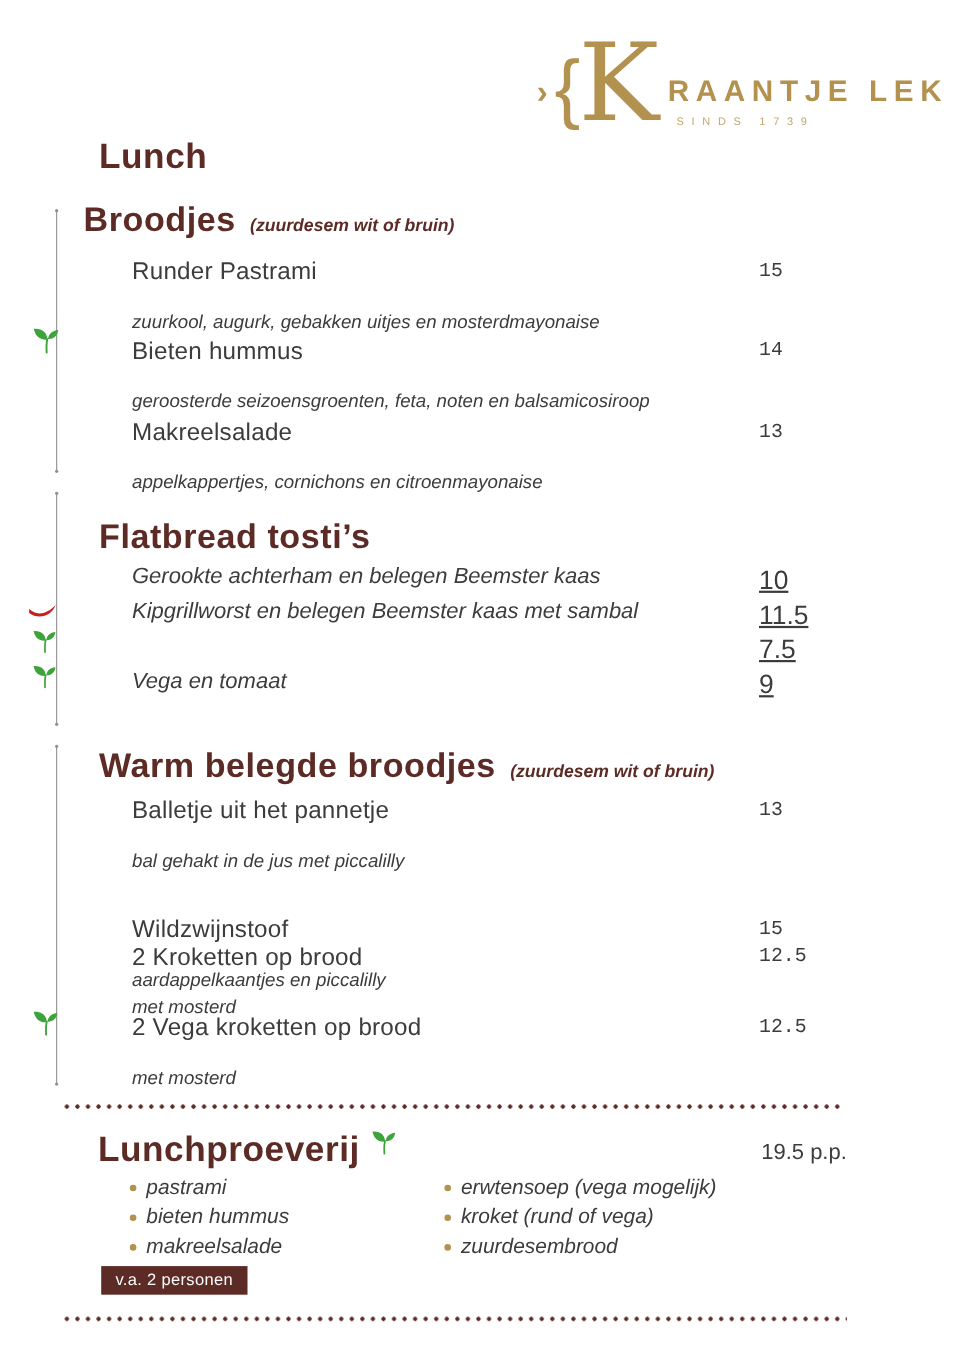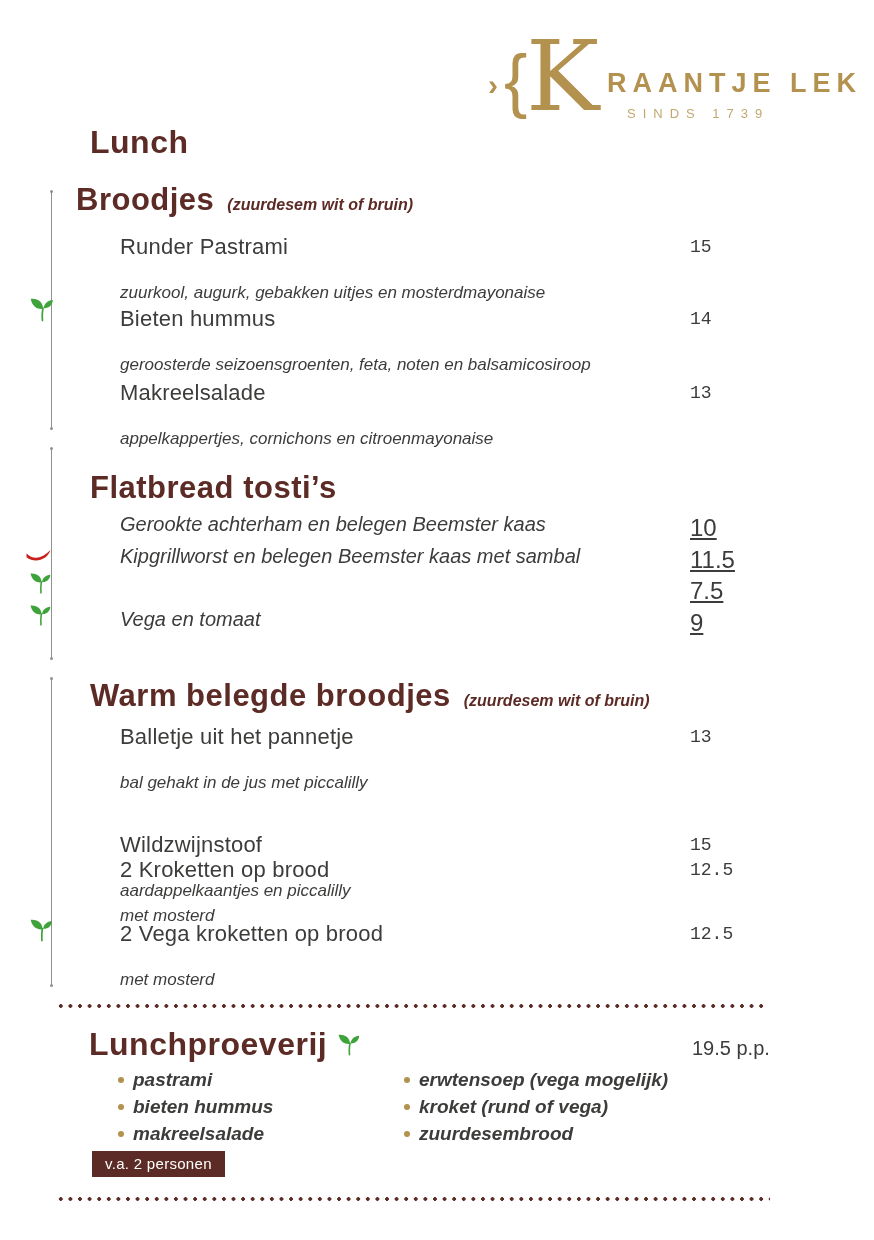--- a/index.html
+++ b/index.html
@@ -16,21 +16,21 @@
   .page{
     position:relative;width:874px;height:1240px;background:#ffffff;
     font-family:"Liberation Sans",sans-serif;color:var(--ink);overflow:hidden;
   }
   
   .logo{position:absolute;left:488px;top:30px;width:340px;height:110px;color:var(--gold);}
   .logo-flourish{position:absolute;left:0;top:38px;font-size:30px;font-weight:bold;color:var(--gold);}
   .logo-brace{position:absolute;left:16px;top:2px;font-size:70px;line-height:96px;font-weight:200;color:var(--gold);}
   .logo-k{position:absolute;left:38px;top:-6px;font-family:"DejaVu Serif",serif;font-size:98px;line-height:104px;color:var(--gold);}
   .logo-name{position:absolute;left:119px;top:38px;font-size:27px;font-weight:bold;letter-spacing:6px;color:var(--gold);white-space:nowrap;}
-  .logo-tagline{position:absolute;left:139px;top:76px;font-size:13px;letter-spacing:7px;color:var(--gold-light);white-space:nowrap;}
+  .logo-tagline{position:absolute;left:127px;top:76px;font-size:10px;letter-spacing:7px;color:var(--gold-light);white-space:nowrap;}
   
   .page-title{position:absolute;left:90px;top:124px;font-size:32px;font-weight:bold;color:var(--maroon);letter-spacing:.5px;}
   .heading-row{position:absolute;display:flex;align-items:baseline;gap:13px;white-space:nowrap;}
   .h2{font-size:31px;font-weight:bold;color:var(--maroon);letter-spacing:.5px;}
   .h2-sub{font-size:16px;font-style:italic;font-weight:bold;color:var(--maroon);}
   
   .vrule{position:absolute;left:51px;width:1px;background:var(--rule);}
   .vrule::before,.vrule::after{content:'';position:absolute;left:-1px;width:3px;height:3px;border-radius:50%;background:var(--rule);}
   .vrule::before{top:-2px;} .vrule::after{bottom:-2px;}
   
@@ -42,26 +42,26 @@
   .line-item{position:absolute;left:120px;width:660px;}
   .line-title{font-size:20px;font-style:italic;color:var(--ink);}
   .line-price{position:absolute;left:570px;top:1px;font-size:24px;font-style:normal;color:var(--ink);text-decoration:underline;}
   
   .icon{position:absolute;display:inline-block;line-height:0;}
   
   .dot-row{position:absolute;height:6px;
     background-image:radial-gradient(circle,var(--maroon) 1.7px,transparent 2.1px);
     background-size:9.6px 6px;background-repeat:repeat-x;}
   
-  .tasting-heading{position:absolute;left:89px;top:1026px;display:flex;align-items:center;gap:10px;}
+  .tasting-heading{position:absolute;left:89px;top:1026px;display:flex;align-items:flex-start;gap:10px;}
   .tasting-heading .h2{font-size:32px;}
   .tasting-price{position:absolute;left:692px;top:1037px;font-size:20px;color:var(--ink);}
   .t-col{position:absolute;top:1066px;}
   .t-col-left{left:118px;} .t-col-right{left:404px;}
-  .t-row{display:flex;align-items:center;gap:9px;height:27px;font-weight:bold;}
+  .t-row{display:flex;align-items:center;gap:9px;height:27px;}
   .bullet{width:6px;height:6px;border-radius:50%;background:var(--gold);flex:none;}
   .t-label{font-size:19px;font-style:italic;color:var(--ink);white-space:nowrap;}
   .badge{position:absolute;left:92px;top:1151px;background:var(--maroon);color:#fff;
     font-size:15px;padding:4px 13px 5px 13px;letter-spacing:.3px;}
 </style>
 </head>
 <body>
 
 <div class="page">
 

